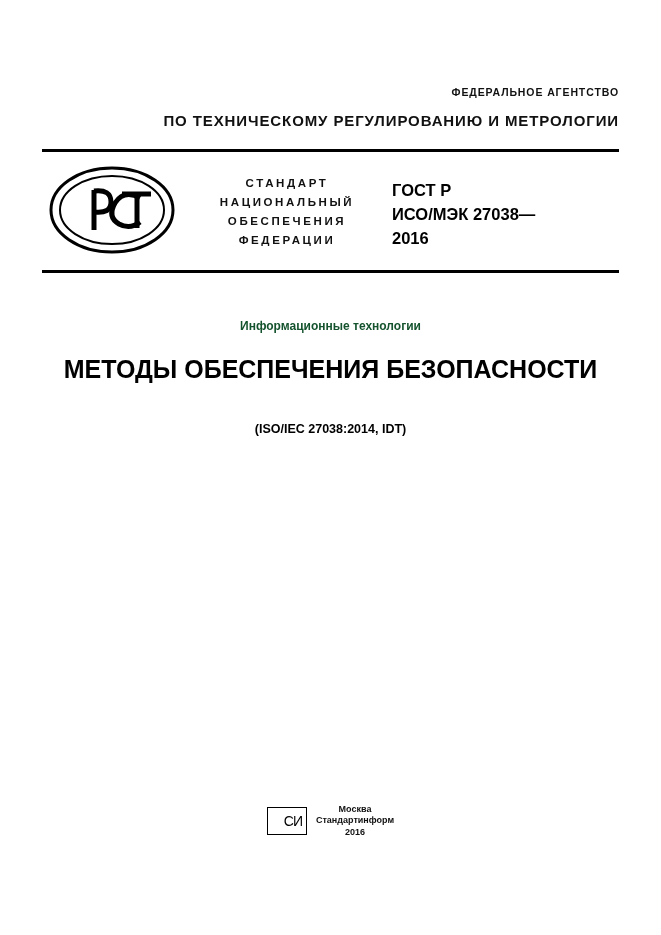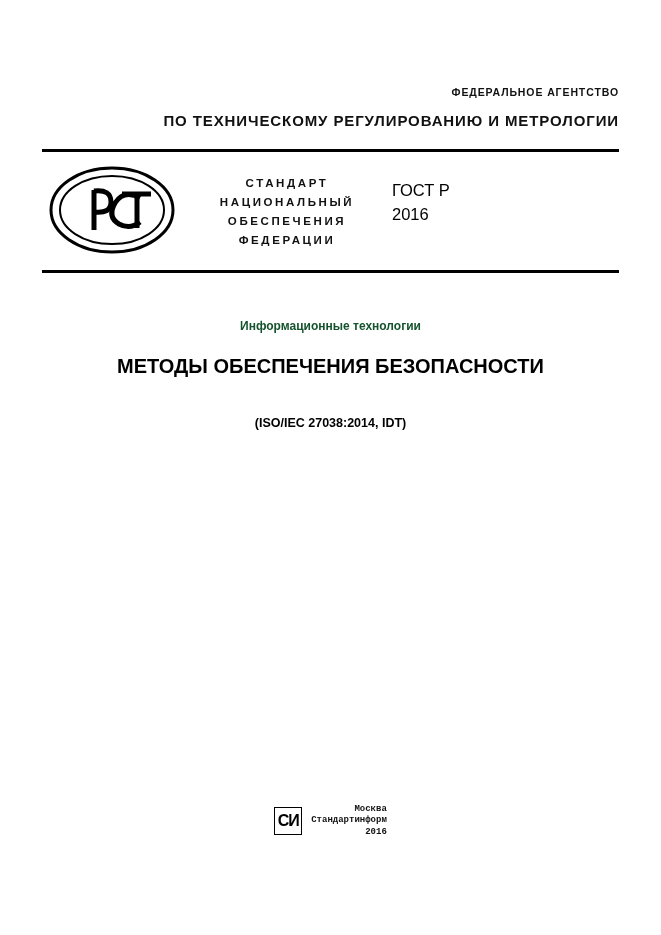--- a/index.html
+++ b/index.html
@@ -84,38 +84,38 @@
     letter-spacing: 2.6px;
     line-height: 19px;
     color: #111;
   }
   .gostnum {
     position: absolute;
     left: 350px;
     top: 26px;
     width: 225px;
     font-size: 16.5px;
-    font-weight: 400;
+    font-weight: 700;
     line-height: 24px;
     color: #000;
   }
 
   
   .titles {
     margin-top: 46px;
     text-align: center;
   }
   .title1 {
     font-size: 12px;
     font-weight: 700;
     color: #14532d;
   }
   .title2 {
     margin-top: 22px;
-    font-size: 20px;
+    font-size: 25px;
     font-weight: 700;
     color: #000;
   }
   .title3 {
     margin-top: 22px;
     font-size: 15.5px;
     font-weight: 700;
     color: #000;
   }
   .isoref {
@@ -143,32 +143,32 @@
     align-items: center;
     gap: 9px;
   }
   .footer-logo {
     width: 26px;
     height: 26px;
     border: 1.5px solid #000;
     display: flex;
     align-items: center;
     justify-content: center;
-    font-size: 16px;
-    font-weight: 700;
+    font-size: 14px;
+    font-weight: 400;
     letter-spacing: -1px;
     line-height: 1;
+    padding-left: 12px;
   }
   .footer-text {
     font-size: 9px;
     font-weight: 700;
     line-height: 11.5px;
     color: #111;
-    text-align: right;
-    font-family: Liberation Mono, monospace;
+    text-align: center;
   }
 </style>
 </head>
 <body>
 
 <div class="page">
   <div class="sheet">
 
     <div class="agency">
       <div class="line1">ФЕДЕРАЛЬНОЕ АГЕНТСТВО</div>
@@ -196,20 +196,21 @@
 
       <div class="natstd">
         <div>СТАНДАРТ</div>
         <div>НАЦИОНАЛЬНЫЙ</div>
         <div>ОБЕСПЕЧЕНИЯ</div>
         <div>ФЕДЕРАЦИИ</div>
       </div>
 
       <div class="gostnum">
         <div>ГОСТ Р</div>
+        <div>ИСО/МЭК 27038—</div>
         <div>2016</div>
       </div>
 
     </div>
 
     <div class="rule-bottom"></div>
 
     <div class="titles">
       <div class="title1">Информационные технологии</div>
       <div class="title2">МЕТОДЫ ОБЕСПЕЧЕНИЯ БЕЗОПАСНОСТИ</div>

